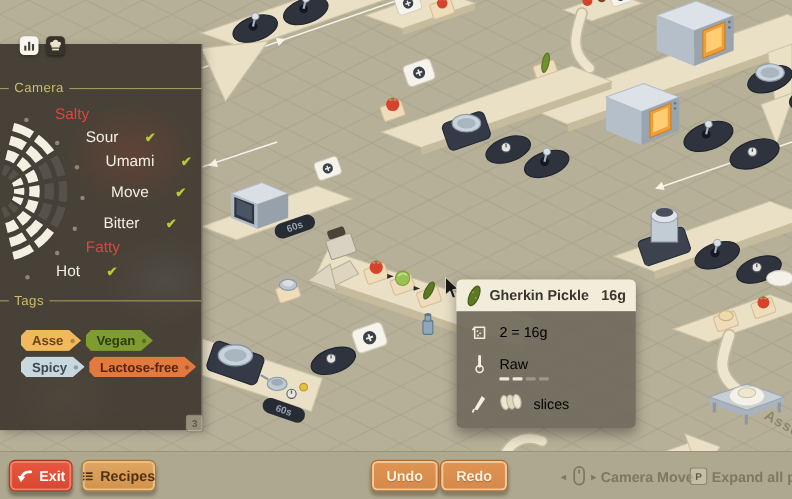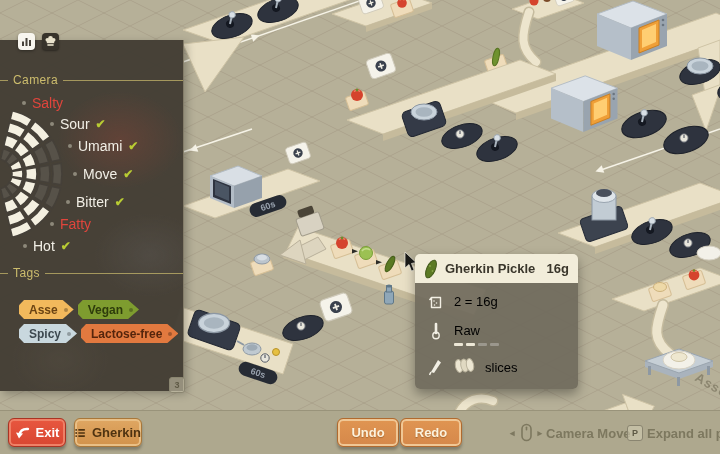--- a/index.html
+++ b/index.html
@@ -16,21 +16,21 @@
       rgba(66,61,52,0.965);
     border-right:1px solid rgba(222,212,180,0.4);
     box-shadow:3px 3px 8px rgba(0,0,0,0.25);}
   .tab{position:absolute;width:17px;height:17px;border-radius:4px;top:33px;}
   .tab.active{left:18px;background:#f8f6ef;box-shadow:0 1px 3px rgba(0,0,0,0.35);}
   .tab.idle{left:42px;background:#37332b;box-shadow:0 1px 2px rgba(0,0,0,0.4);}
   .sec-head{position:absolute;left:0;right:0;display:flex;align-items:center;gap:5px;
     color:#cdbd6d;font-size:12px;letter-spacing:0.4px;}
   .sec-head .rl{height:1px;background:rgba(205,189,109,0.7);}
   .rl.pre{width:8px;} .rl.post{flex:1;}
-  .flavor-row{position:absolute;display:flex;align-items:center;gap:6px;white-space:nowrap;}
+  .flavor-row{position:absolute;display:flex;align-items:flex-end;gap:24px;white-space:nowrap;}
   .fdot{width:4px;height:4px;border-radius:50%;background:#8d887a;flex:0 0 auto;}
   .flabel{color:#f2efe6;font-size:14px;}
   .flabel.warn{color:#e0453c;}
   .fcheck{color:#b9cc33;font-size:12px;font-weight:bold;}
   #fan-svg{position:absolute;left:0;top:67px;}
   .tagrow{position:absolute;display:flex;gap:4px;}
   .tagpill{position:relative;display:inline-flex;align-items:center;height:19px;
     padding:0 16px 0 10px;font-size:12px;font-weight:bold;
     clip-path:polygon(0 28%,5px 0,calc(100% - 11px) 0,100% 50%,calc(100% - 11px) 100%,5px 100%,0 72%);
     filter:drop-shadow(0 1px 1px rgba(0,0,0,0.3));}
@@ -488,21 +488,21 @@
   </div>
   <div class="btn btn-recipes">
     <svg width="14" height="12" viewBox="0 0 14 12">
       <circle cx="1.5" cy="2" r="1.2" fill="#4f3311"></circle>
         <rect x="4" y="1" width="9" height="2" rx="1" fill="#4f3311"></rect>
       <circle cx="1.5" cy="6" r="1.2" fill="#4f3311"></circle>
         <rect x="4" y="5" width="9" height="2" rx="1" fill="#4f3311"></rect>
       <circle cx="1.5" cy="10" r="1.2" fill="#4f3311"></circle>
         <rect x="4" y="9" width="9" height="2" rx="1" fill="#4f3311"></rect>
     </svg>
-    <span>Gherkin</span>
+    <span>Recipes</span>
   </div>
   <div class="btn btn-orange btn-undo">
     <span>Undo</span>
   </div>
   <div class="btn btn-orange btn-redo">
     <span>Redo</span>
   </div>
   <div class="hint hint-cam">
     <span class="cam-arrow">◂</span>
     <svg width="15" height="22" viewBox="0 0 15 22">

